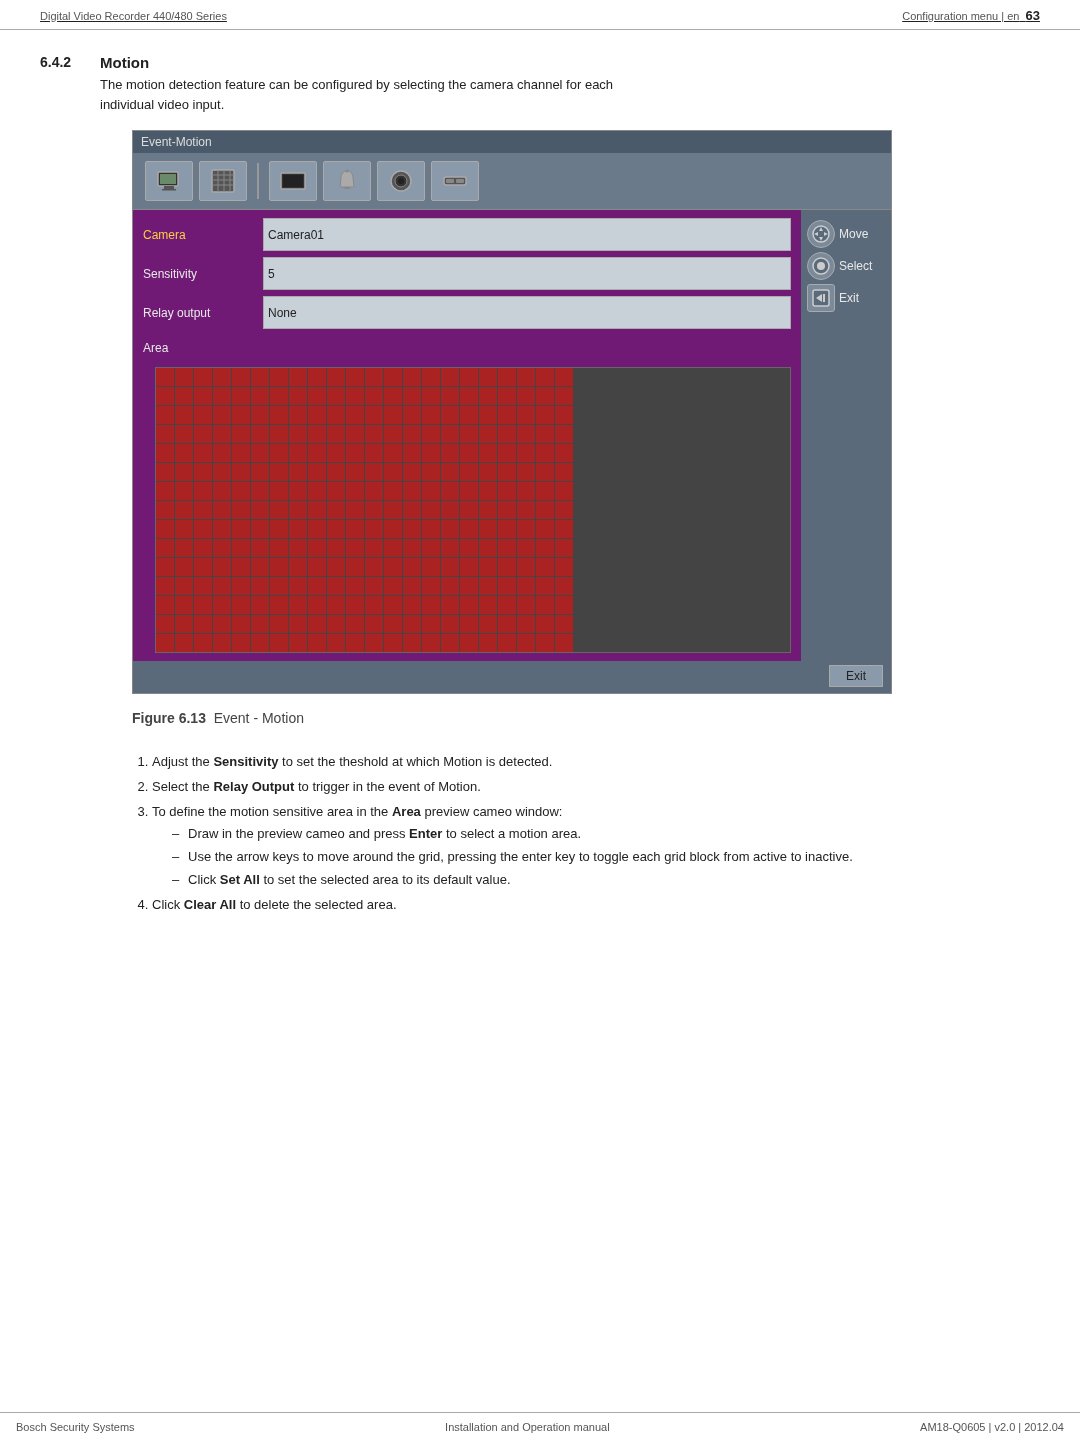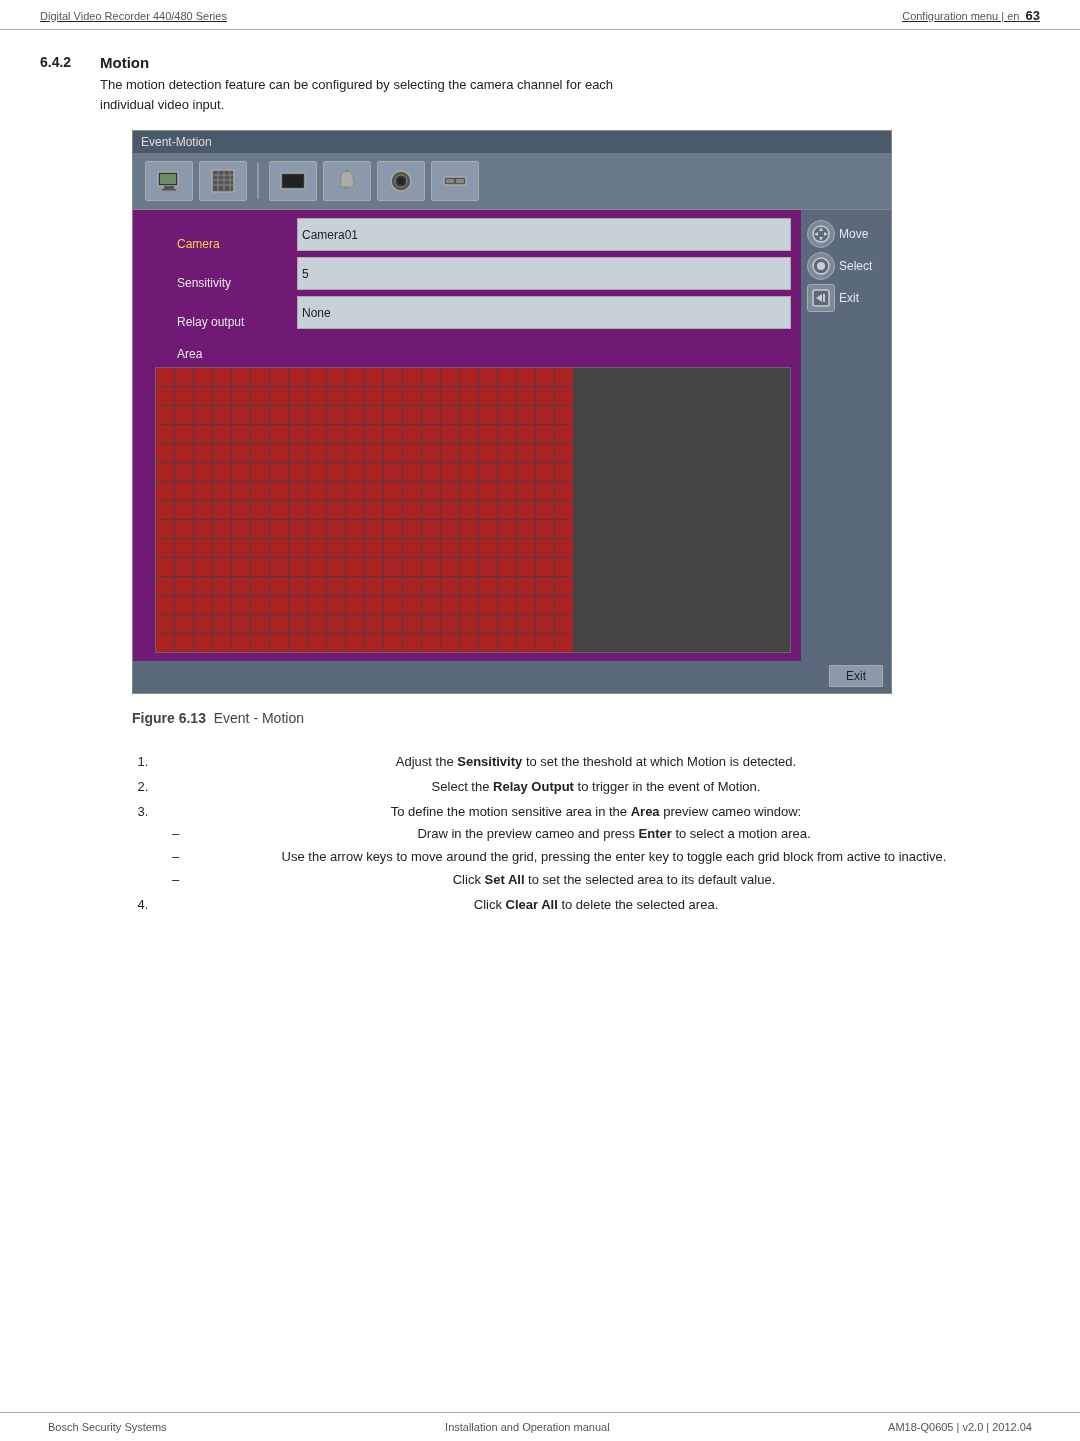--- a/index.html
+++ b/index.html
@@ -105,24 +105,23 @@
       cursor: pointer;
       border-radius: 2px;
     }
     .toolbar-icon svg {
       width: 28px;
       height: 28px;
     }
 
     .form-row {
       display: flex;
-      align-items: flex-end;
+      align-items: center;
       margin-bottom: 6px;
       min-height: 26px;
-      margin-left: 34px;
     }
 
     .form-label {
       width: 120px;
       font-size: 12px;
       color: #e8e8e8;
     }
 
     .form-input {
       flex: 1;
@@ -229,21 +228,20 @@
     .figure-caption strong {
       font-weight: bold;
     }
 
     
     .instructions {
       margin-left: 92px;
     }
     .instructions ol {
       padding-left: 20px;
-      text-align: center;
     }
     .instructions ol li {
       font-size: 13px;
       line-height: 1.6;
       margin-bottom: 4px;
     }
     .instructions ul {
       list-style: none;
       padding-left: 20px;
       margin-top: 2px;
@@ -264,21 +262,21 @@
 
     
     .page-footer {
       position: absolute;
       bottom: 0;
       left: 0;
       right: 0;
       border-top: 1px solid #aaa;
       display: flex;
       justify-content: space-between;
-      padding: 8px 48px;
+      padding: 8px 16px;
       font-size: 11px;
       color: #555;
     }
 
     .form-and-buttons {
       display: flex;
     }
 
     .form-main {
       flex: 1;

